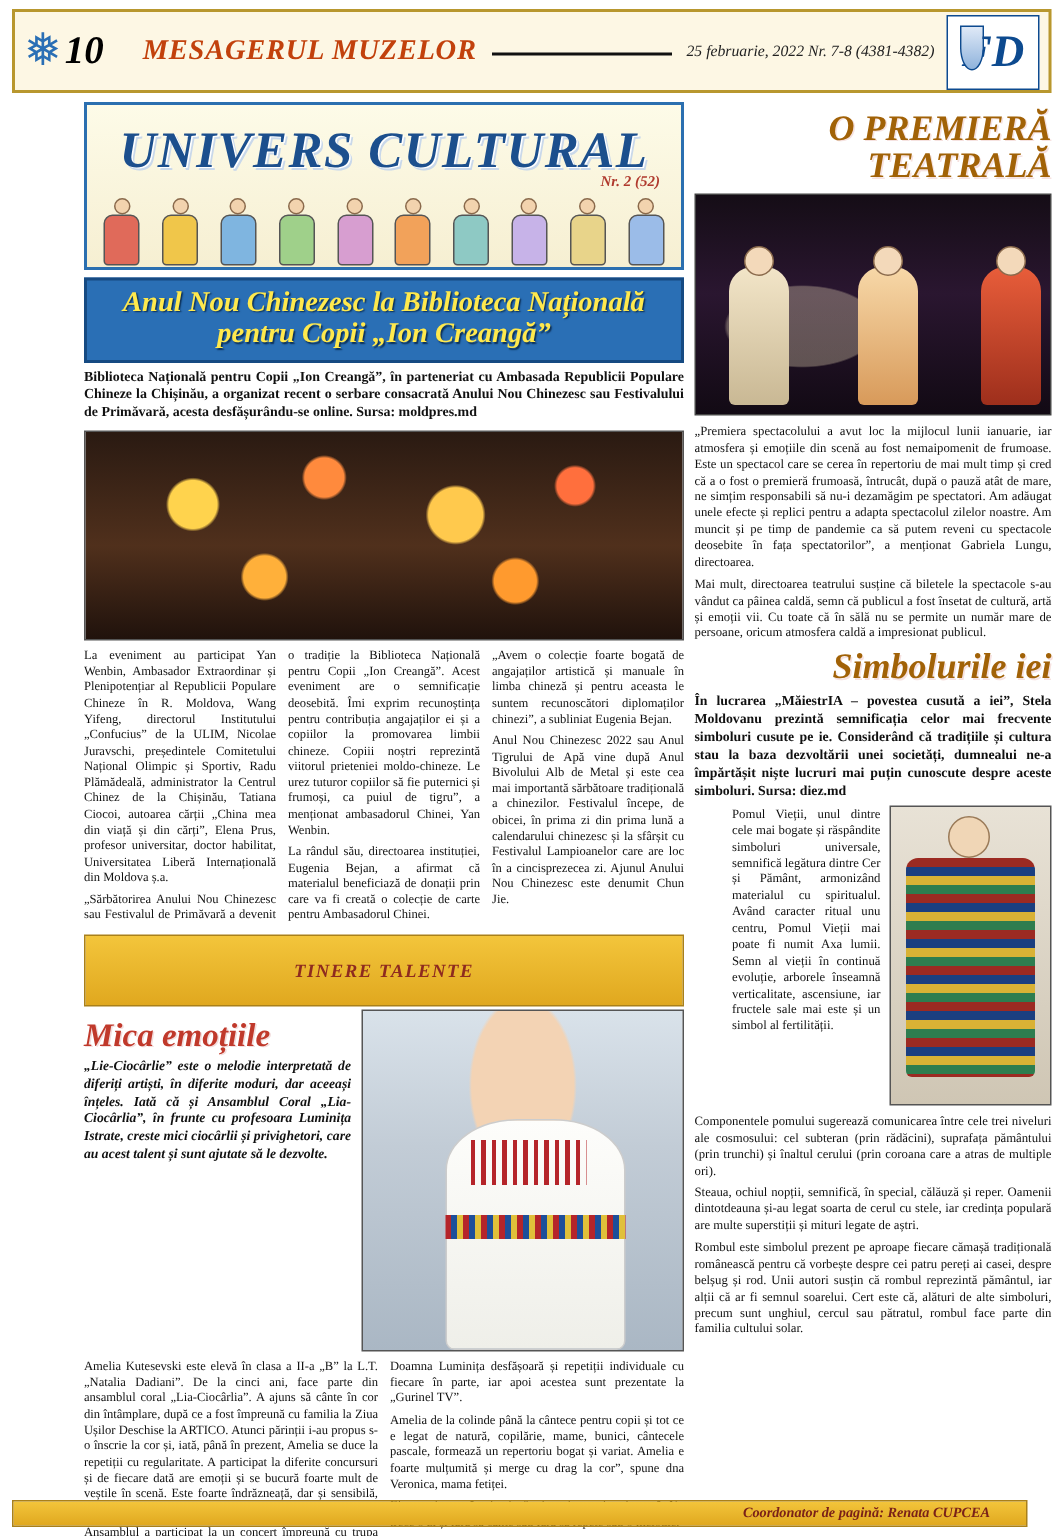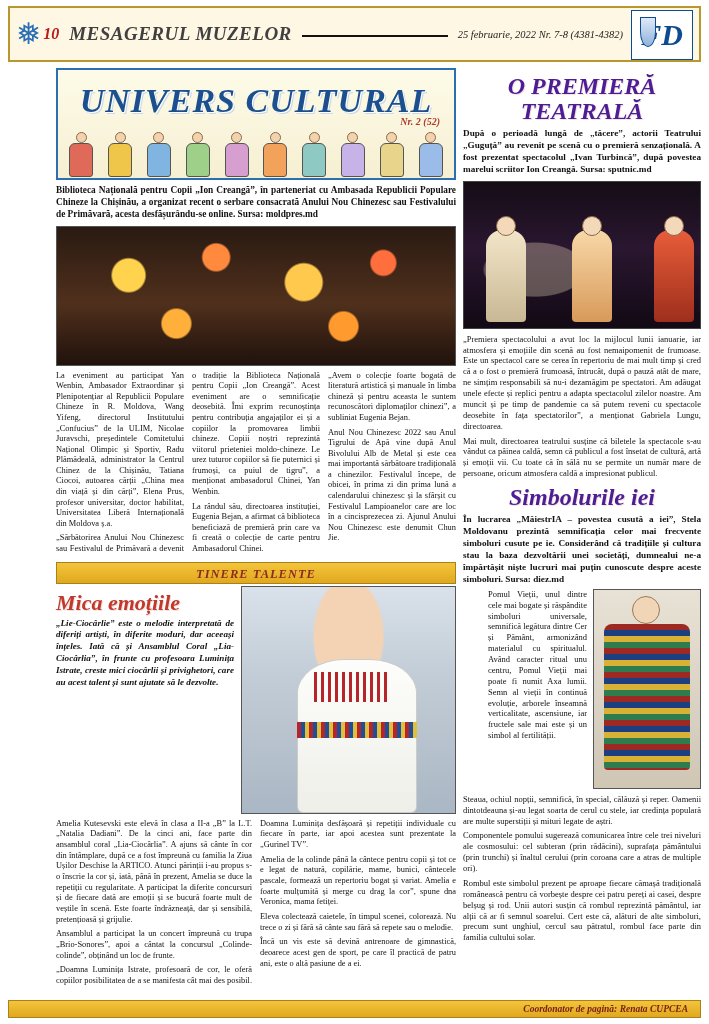--- a/index.html
+++ b/index.html
@@ -31,31 +31,31 @@
   .snowflake {
     font-size: 30px;
     color: #2a6fb5;
     line-height: 1;
     margin-right: 2px;
   }
   .page-num {
     font-family: "Liberation Serif", serif;
     font-weight: bold;
     font-style: italic;
-    font-size: 16px;
-    color: #b91c1c;
-    margin-right: 10px;
+    font-size: 26px;
+    color: #000000;
+    margin-right: 26px;
   }
   .mast-title {
     font-family: "Liberation Serif", serif;
     font-weight: bold;
     font-style: italic;
     font-size: 19px;
     letter-spacing: .5px;
-    color: #404040;
+    color: #c2410c;
     white-space: nowrap;
   }
   .mast-rule {
     flex: 1;
     height: 0;
     border-top: 2px solid #111;
     margin: 0 10px;
     position: relative;
     top: 2px;
   }
@@ -193,21 +193,21 @@
     margin-top: 5px;
   }
   .three-col p { margin: 0 0 4px; }
 
   
   .ribbon {
     margin-top: 7px;
     background: linear-gradient(#f3c53b,#e0a81f);
     border: 1px solid #a9801a;
     text-align: center;
-    padding: 1px 0;
+    padding: 14px 0;
   }
   .ribbon span {
     font-family: "Liberation Serif", serif;
     font-weight: bold;
     font-style: italic;
     font-size: 12.5px;
     letter-spacing: 1px;
     color: #8e2b1f;
   }
   .sec-title {
@@ -274,22 +274,22 @@
     font-style: italic;
     font-size: 12.5px;
     letter-spacing: .6px;
     color: #8e2b1f;
   }
   .rb-title {
     font-family: "Liberation Serif", serif;
     font-weight: bold;
     font-style: italic;
     font-size: 24px;
-    color: #4c1d95;
-    text-align: center;
+    color: #a16207;
+    text-align: right;
     line-height: 1.04;
     margin: 6px 0 4px;
     text-shadow: 1px 1px 0 #f6e2e0;
   }
   .rb-lead {
     font-size: 9.2px;
     line-height: 1.3;
     text-align: justify;
     font-weight: bold;
   }
@@ -336,26 +336,26 @@
     border-radius: 8px 8px 4px 4px;
   }
   .sim-photo .shead {
     position: absolute; left: 38px; top: 6px; width: 28px; height: 28px;
     border-radius: 50%; background: #f0d6b6; border:1px solid #9a7a58;
   }
 
   
   .footer {
     position: absolute;
-    left: 8px; right: 8px; bottom: 6px;
+    left: 8px; right: 24px; bottom: 6px;
     height: 18px;
     background: linear-gradient(#f3c53b,#e0a81f);
     border: 1px solid #a9801a;
     display: flex; align-items: center; justify-content: flex-end;
-    padding-right: 12px;
+    padding-right: 24px;
   }
   .footer span {
     font-size: 9.5px;
     font-weight: bold;
     font-style: italic;
     color: #7a2118;
   }
 </style>
 </head>
 <body>
@@ -418,30 +418,33 @@
               <div class="head"></div>
               <div class="body" style="background:#e8d48a"></div>
             </div>
           <div class="fig">
               <div class="head"></div>
               <div class="body" style="background:#9bbce8"></div>
             </div>
         </div>
       </div>
 
+      <div class="headline-box">
+        <h1>Anul Nou Chinezesc la Biblioteca Națională pentru Copii „Ion Creangă”</h1>
+      </div>
 
       <div class="lead">Biblioteca Națională pentru Copii „Ion Creangă”, în parteneriat cu Ambasada Republicii Populare Chineze la Chișinău, a organizat recent o serbare consacrată Anului Nou Chinezesc sau Festivalului de Primăvară, acesta desfășurându-se online. Sursa: moldpres.md</div>
 
       <div class="photo"></div>
 
       <div class="three-col">
         <p>La eveniment au participat Yan Wenbin, Ambasador Extraordinar și Plenipotențiar al Republicii Populare Chineze în R. Moldova, Wang Yifeng, directorul Institutului „Confucius” de la ULIM, Nicolae Juravschi, președintele Comitetului Național Olimpic și Sportiv, Radu Plămădeală, administrator la Centrul Chinez de la Chișinău, Tatiana Ciocoi, autoarea cărții „China mea din viață și din cărți”, Elena Prus, profesor universitar, doctor habilitat, Universitatea Liberă Internațională din Moldova ș.a.</p>
         <p>„Sărbătorirea Anului Nou Chinezesc sau Festivalul de Primăvară a devenit o tradiție la Biblioteca Națională pentru Copii „Ion Creangă”. Acest eveniment are o semnificație deosebită. Îmi exprim recunoștința pentru contribuția angajaților ei și a copiilor la promovarea limbii chineze. Copiii noștri reprezintă viitorul prieteniei moldo-chineze. Le urez tuturor copiilor să fie puternici și frumoși, ca puiul de tigru”, a menționat ambasadorul Chinei, Yan Wenbin.</p>
-        <p>La rândul său, directoarea instituției, Eugenia Bejan, a afirmat că biblioteca beneficiază de premieră prin care va fi creată o colecție de carte pentru Ambasadorul Chinei.</p>
-        <p>„Avem o colecție foarte bogată de literatură artistică și manuale în limba chineză și pentru aceasta le suntem recunoscători diplomaților chinezi”, a subliniat Eugenia Bejan.</p>
+        <p>La rândul său, directoarea instituției, Eugenia Bejan, a afirmat că materialul beneficiază de donații prin care va fi creată o colecție de carte pentru Ambasadorul Chinei.</p>
+        <p>„Avem o colecție foarte bogată de angajaților artistică și manuale în limba chineză și pentru aceasta le suntem recunoscători diplomaților chinezi”, a subliniat Eugenia Bejan.</p>
         <p>Anul Nou Chinezesc 2022 sau Anul Tigrului de Apă vine după Anul Bivolului Alb de Metal și este cea mai importantă sărbătoare tradițională a chinezilor. Festivalul începe, de obicei, în prima zi din prima lună a calendarului chinezesc și la sfârșit cu Festivalul Lampioanelor care are loc în a cincisprezecea zi. Ajunul Anului Nou Chinezesc este denumit Chun Jie.</p>
       </div>
 
       <div class="ribbon">
         <span>TINERE TALENTE</span>
       </div>
 
       <div class="mc-wrap">
         <div class="mc-text">
           <div class="sec-title">Mica emoțiile</div>
@@ -460,21 +463,20 @@
         <p>„Doamna Luminița Istrate, profesoară de cor, le oferă copiilor posibilitatea de a se manifesta cât mai des posibil. Doamna Luminița desfășoară și repetiții individuale cu fiecare în parte, iar apoi acestea sunt prezentate la „Gurinel TV”.</p>
         <p>Amelia de la colinde până la cântece pentru copii și tot ce e legat de natură, copilărie, mame, bunici, cântecele pascale, formează un repertoriu bogat și variat. Amelia e foarte mulțumită și merge cu drag la cor”, spune dna Veronica, mama fetiței.</p>
         <p>Eleva colectează caietele, în timpul scenei, colorează. Nu trece o zi și fără să cânte sau fără să repete sau o melodie.</p>
         <p>Încă un vis este să devină antrenoare de gimnastică, deoarece acest gen de sport, pe care îl practică de patru ani, este o altă pasiune de a ei.</p>
       </div>
     </div>
 
     <div class="col-right">
 
       <div class="rb-title">O PREMIERĂ TEATRALĂ</div>
-      <div class="rb-lead">După o perioadă lungă de „tăcere”, actorii Teatrului „Guguță” au revenit pe scenă cu o premieră senzațională. A fost prezentat spectacolul „Ivan Turbincă”, după povestea marelui scriitor Ion Creangă. Sursa: sputnic.md</div>
 
       <div class="rb-photo">
         <div class="doll d1"></div>
         <div class="dh" style="left:32px;bottom:92px"></div>
         <div class="doll d2"></div>
         <div class="dh" style="left:118px;bottom:92px"></div>
         <div class="doll d3"></div>
         <div class="dh" style="left:200px;bottom:92px"></div>
       </div>
 
@@ -490,22 +492,22 @@
         <div class="sim-text">
           <p>Pomul Vieții, unul dintre cele mai bogate și răspândite simboluri universale, semnifică legătura dintre Cer și Pământ, armonizând materialul cu spiritualul. Având caracter ritual unu centru, Pomul Vieții mai poate fi numit Axa lumii. Semn al vieții în continuă evoluție, arborele înseamnă verticalitate, ascensiune, iar fructele sale mai este și un simbol al fertilității.</p>
         </div>
         <div class="sim-photo">
           <div class="shead"></div>
           <div class="vest"></div>
         </div>
       </div>
 
       <div class="rb-body">
+        <p>Componentele pomului sugerează comunicarea între cele trei niveluri ale cosmosului: cel subteran (prin rădăcini), suprafața pământului (prin trunchi) și înaltul cerului (prin coroana care a atras de multiple ori).</p>
         <p>Steaua, ochiul nopții, semnifică, în special, călăuză și reper. Oamenii dintotdeauna și-au legat soarta de cerul cu stele, iar credința populară are multe superstiții și mituri legate de aștri.</p>
-        <p>Componentele pomului sugerează comunicarea între cele trei niveluri ale cosmosului: cel subteran (prin rădăcini), suprafața pământului (prin trunchi) și înaltul cerului (prin coroana care a atras de multiple ori).</p>
         <p>Rombul este simbolul prezent pe aproape fiecare cămașă tradițională românească pentru că vorbește despre cei patru pereți ai casei, despre belșug și rod. Unii autori susțin că rombul reprezintă pământul, iar alții că ar fi semnul soarelui. Cert este că, alături de alte simboluri, precum sunt unghiul, cercul sau pătratul, rombul face parte din familia cultului solar.</p>
       </div>
     </div>
   </div>
 
   <div class="footer">
     <span>Coordonator de pagină:  Renata CUPCEA</span>
   </div>
 </div>
 

